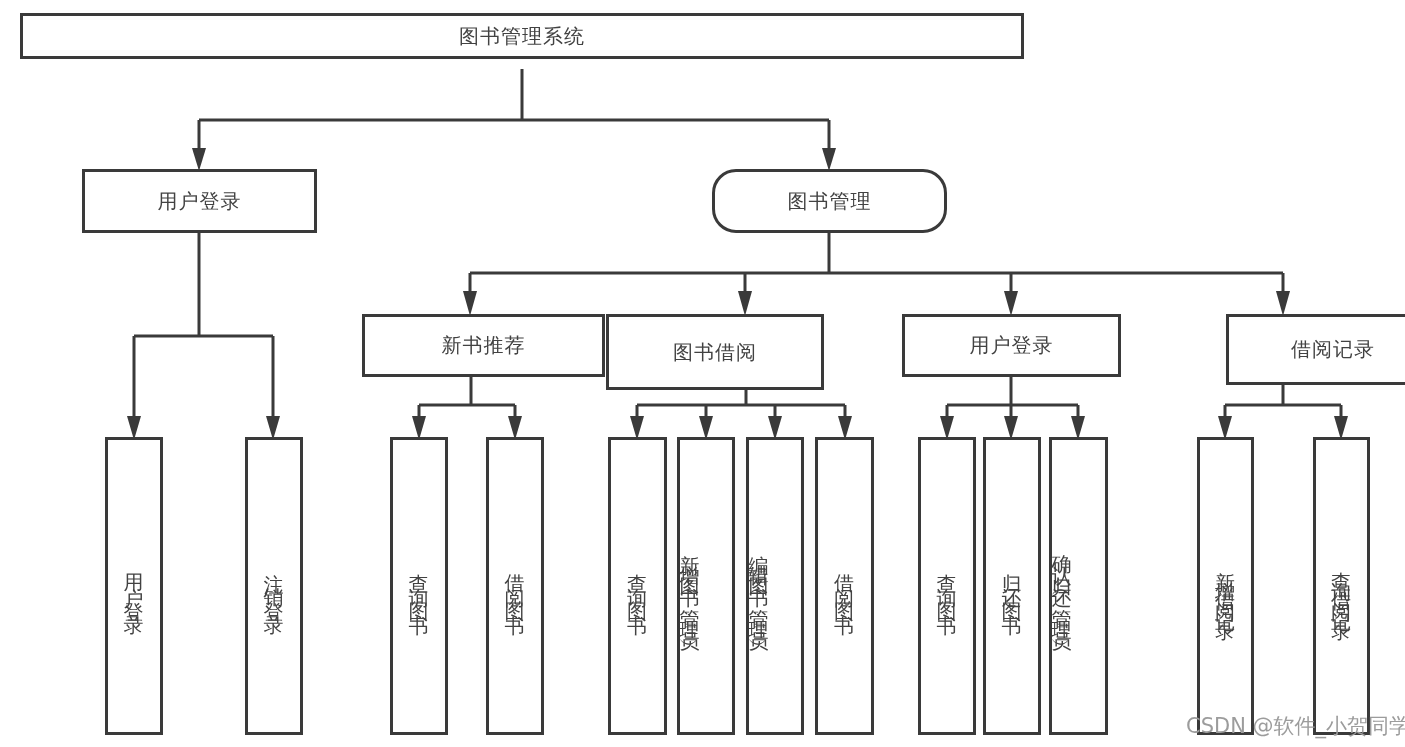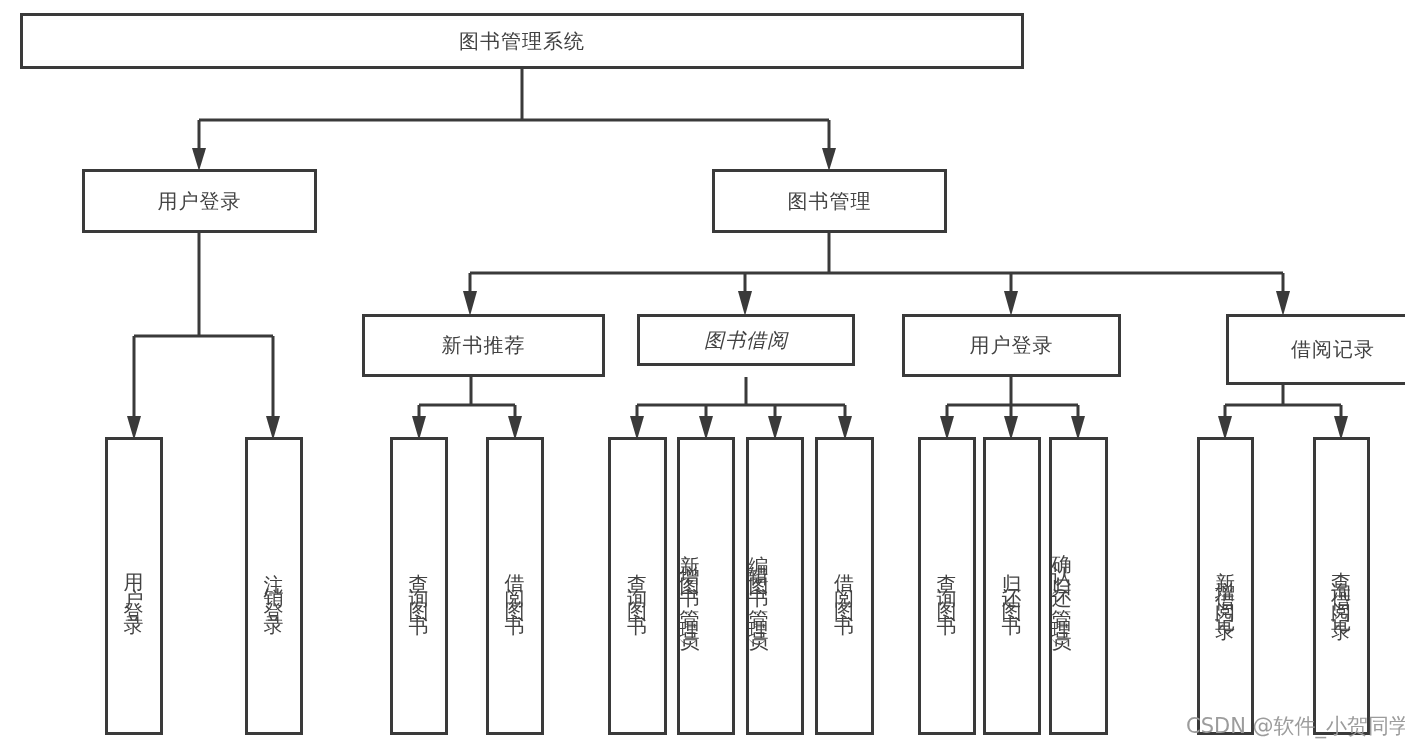--- a/index.html
+++ b/index.html
@@ -125,35 +125,35 @@
 
     <g stroke="#3a3a3a" stroke-width="3" fill="none">
       <path d="M1283 377 V405 M1225 405 H1341 M1225 405 V418 M1341 405 V418"></path>
     </g>
     <g fill="#3a3a3a" stroke="none">
       <polygon points="1218,416 1232,416 1225,440"></polygon>
       <polygon points="1334,416 1348,416 1341,440"></polygon>
     </g>
   </svg>
 
-  <div class="node" style="left:20px; top:13px; width:1004px; height:56px;">
+  <div class="node" style="left:20px; top:13px; width:1004px; height:46px;">
     <span>图书管理系统</span>
   </div>
 
   <div class="node" style="left:82px; top:169px; width:235px; height:64px;">
     <span>用户登录</span>
   </div>
-  <div class="node" style="left:712px; top:169px; width:235px; height:64px;">
+  <div class="node" style="left:712px; top:169px; width:235px; height:64px;border-radius:24px;">
     <span>图书管理</span>
   </div>
 
   <div class="node" style="left:362px; top:314px; width:243px; height:63px;">
     <span>新书推荐</span>
   </div>
-  <div class="node" style="left:637px; top:314px; width:218px; height:52px;font-style:italic;">
+  <div class="node" style="left:606px; top:314px; width:218px; height:76px;">
     <span>图书借阅</span>
   </div>
   <div class="node" style="left:902px; top:314px; width:219px; height:63px;">
     <span>用户登录</span>
   </div>
   <div class="node" style="left:1226px; top:314px; width:214px; height:71px;">
     <span>借阅记录</span>
   </div>
 
   <div class="leaf" style="left:105px; width:58px;">

